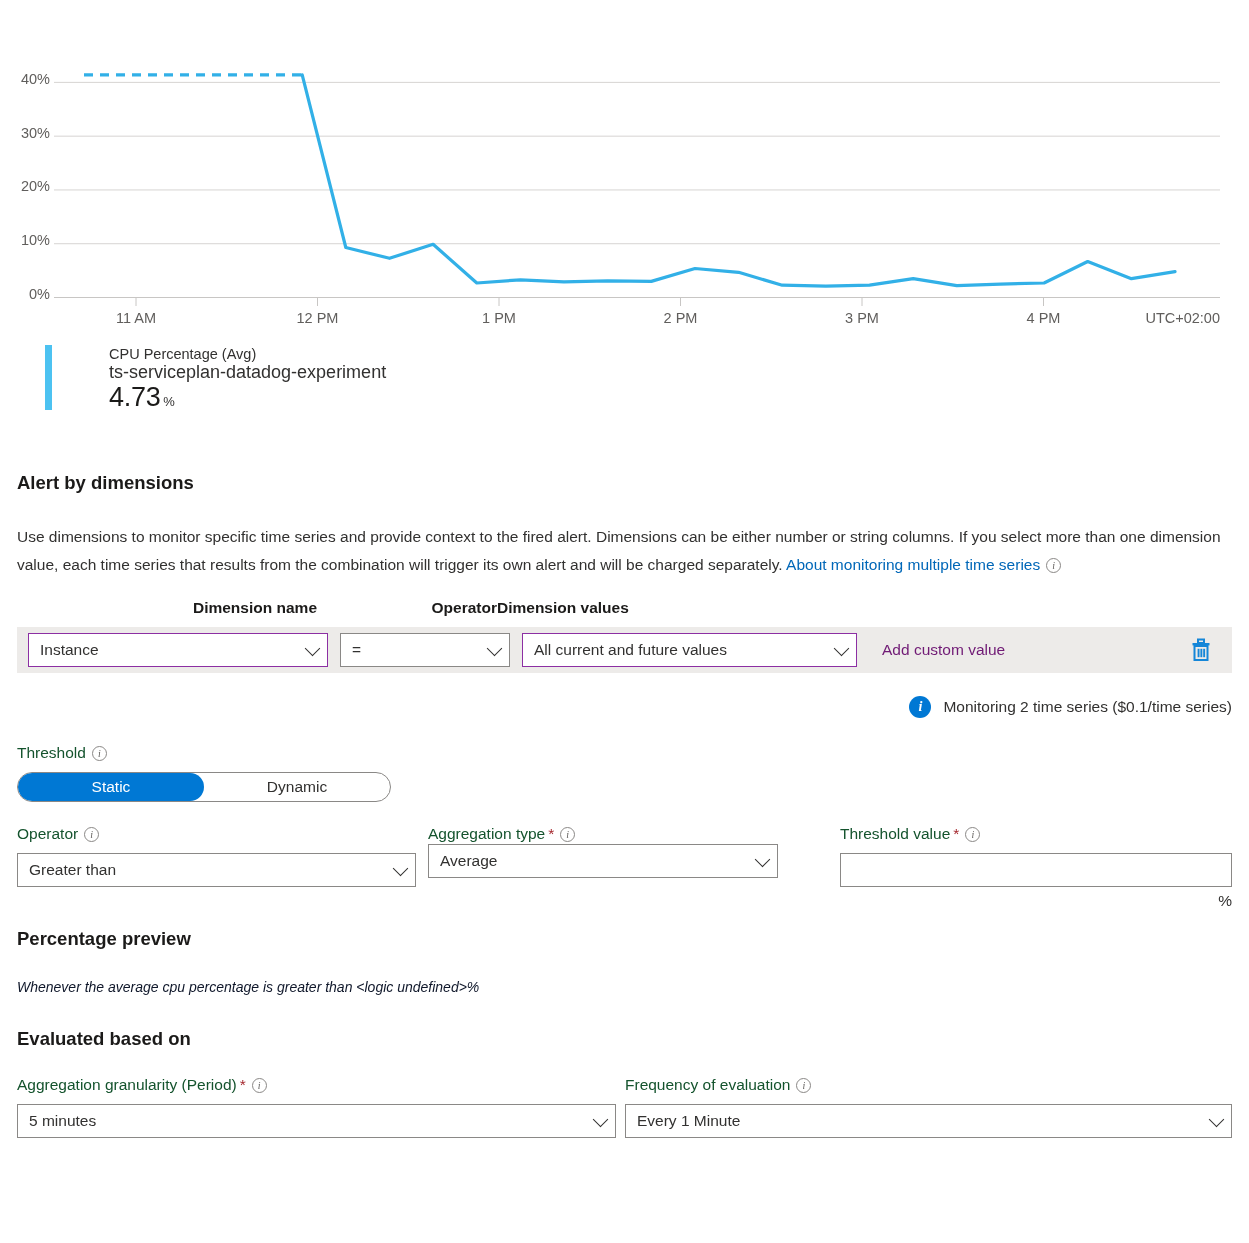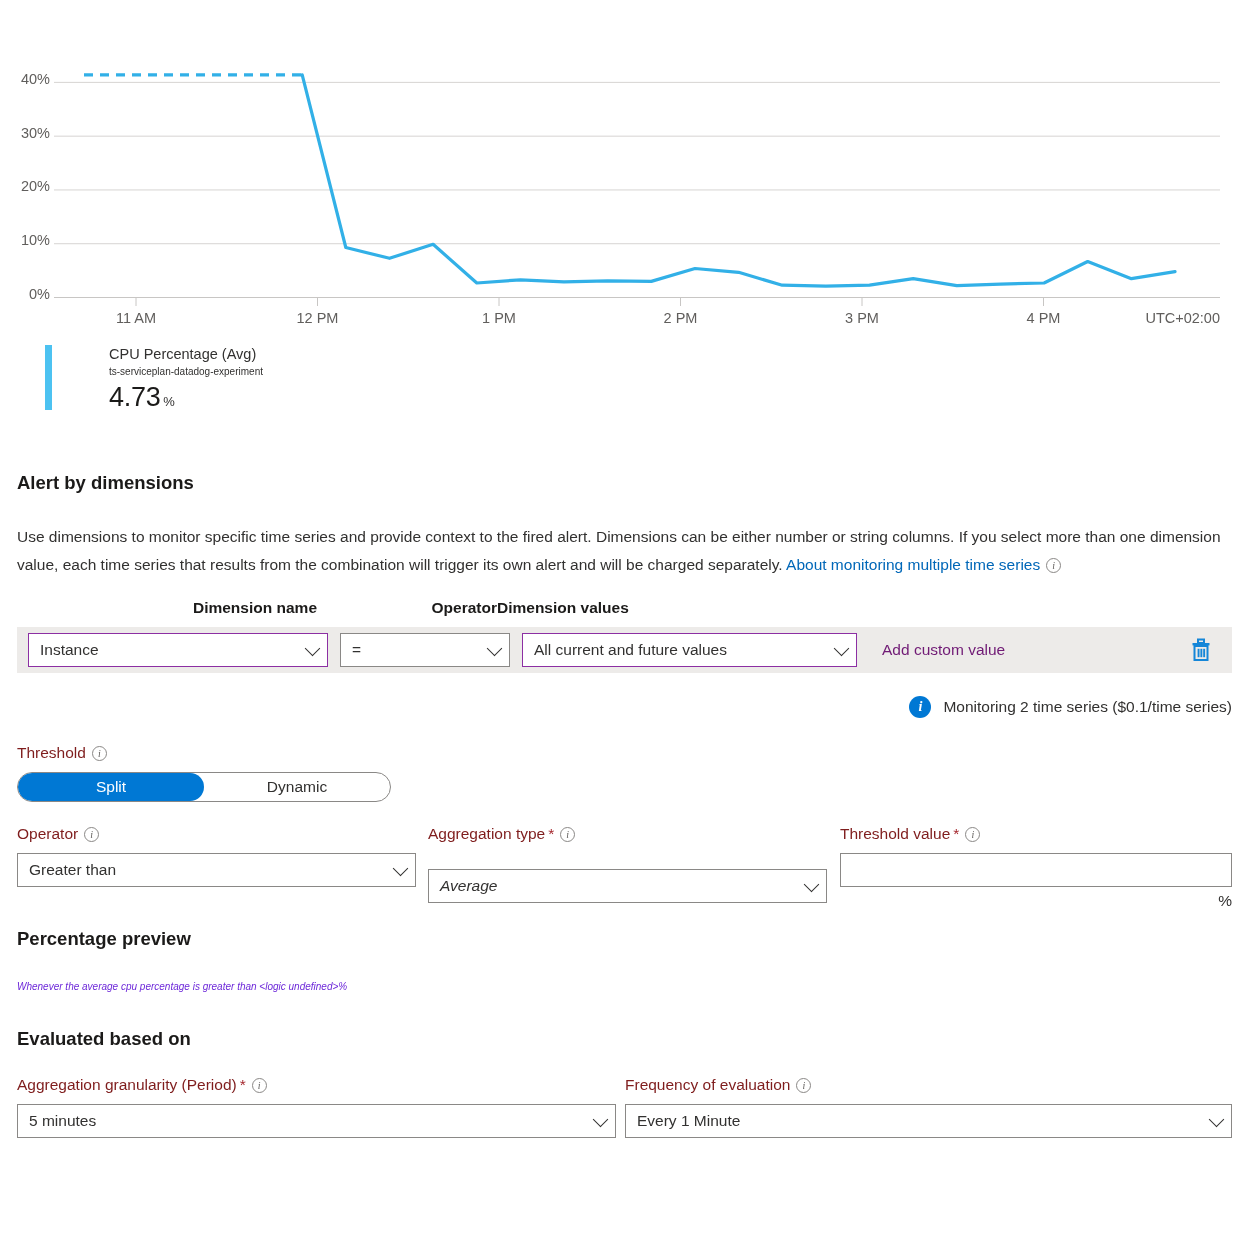--- a/index.html
+++ b/index.html
@@ -13,21 +13,21 @@
   }
 
   
   #chart-panel { position: relative; width: 1249px; height: 430px; }
   #chart-svg { position: absolute; left: 0; top: 0; }
 
   .legend { position: absolute; left: 45px; top: 345px; display: flex; gap: 46px; }
   .legend-swatch { width: 7px; height: 65px; background: #4cc2f1; flex: 0 0 auto; }
   .legend-text { padding-left: 11px; }
   .legend-title { font-size: 14.5px; color: #323130; line-height: 18px; }
-  .legend-sub { font-size: 10px; color: #323130; line-height: 18px; }
+  .legend-sub { font-size: 18px; color: #323130; line-height: 18px; }
   .legend-value { margin-top: 1px; }
   .legend-num { font-size: 27px; color: #1b1a19; letter-spacing: -0.3px; }
   .legend-unit { font-size: 13px; color: #323130; padding-left: 3px; }
 
   
   .section { padding: 0 17px; }
   h2.section-head {
     font-size: 18.5px; font-weight: bold; color: #1b1a19;
     margin: 0; padding: 0; line-height: 22px;
   }
@@ -39,21 +39,21 @@
 
   .info-icon {
     display: inline-block; width: 15px; height: 15px; border-radius: 50%;
     border: 1px solid #8a8886; color: #605e5c; font-size: 10px;
     line-height: 13px; text-align: center; vertical-align: 1px;
     font-family: "Liberation Serif", serif; font-style: italic;
     margin-left: 6px;
   }
   .req-star { color: #a4262c; font-size: 15.5px; padding-left: 3px; }
 
-  .field-label { font-size: 15.5px; color: #7f1d1d; line-height: 20px; }
+  .field-label { font-size: 15.5px; color: #14532d; line-height: 20px; }
   .col-head { font-size: 15.5px; font-weight: bold; color: #1b1a19; }
 
   .sel {
     position: relative; height: 34px; border: 1px solid #8a8886;
     background: #ffffff; display: flex; align-items: center;
     padding: 0 28px 0 11px; font-size: 15.5px; color: #323130;
     cursor: pointer; white-space: nowrap; overflow: hidden;
   }
   .sel.purple { border-color: #8c2fa3; }
   .chev {
@@ -95,21 +95,21 @@
   }
   .pill-opt {
     flex: 1; height: 28px; line-height: 28px; text-align: center;
     font-size: 15.5px; color: #323130; cursor: pointer; border-radius: 15px;
   }
   .pill-opt.active { background: #0078d4; color: #ffffff; }
 
   .pct-suffix { font-size: 15.5px; color: #323130; text-align: right; }
 
   .preview-text {
-    font-size: 10px; font-style: italic; color: #6d28d9; line-height: 22px;
+    font-size: 14px; font-style: italic; color: #0f172a; line-height: 22px;
   }
 </style>
 </head>
 <body>
 
 <div id="chart-panel">
   <svg id="chart-svg" width="1249" height="345">
     <g id="gridlines">
         <line x1="54" x2="1220" y1="297.5" y2="297.5" stroke="#c8c6c4" stroke-width="1"></line>
         <line x1="54" x2="1220" y1="243.72222222222223" y2="243.72222222222223" stroke="#d6d4d2" stroke-width="1"></line>
@@ -202,40 +202,40 @@
   </div>
 </div>
 
 <div class="section" style="margin-top:14px;">
 
   <div style="margin-top:25px;">
     <span class="field-label">Threshold</span><span class="info-icon">i</span>
   </div>
 
   <div class="pill" style="margin-top:9px;">
-    <div class="pill-opt active">Split</div>
+    <div class="pill-opt active">Static</div>
     <div class="pill-opt">Dynamic</div>
   </div>
 
   <div style="display:flex;margin-top:22px;">
     <div style="width:411px;">
       <div>
         <span class="field-label">Operator</span><span class="info-icon">i</span>
       </div>
       <div class="sel" style="width:399px;margin-top:9px;">
         <span>Greater than</span>
         <span class="chev"></span>
       </div>
     </div>
 
     <div style="width:412px;">
       <div>
         <span class="field-label">Aggregation type</span><span class="req-star">*</span><span class="info-icon">i</span>
       </div>
-      <div class="sel" style="width:399px;margin-top:25px;font-style:italic;">
+      <div class="sel" style="width:350px;margin-top:0;">
         <span>Average</span>
         <span class="chev"></span>
       </div>
     </div>
 
     <div style="flex:1;">
       <div>
         <span class="field-label">Threshold value</span><span class="req-star">*</span><span class="info-icon">i</span>
       </div>
       <input class="txtinput" style="margin-top: 9px;" type="text" value="">

